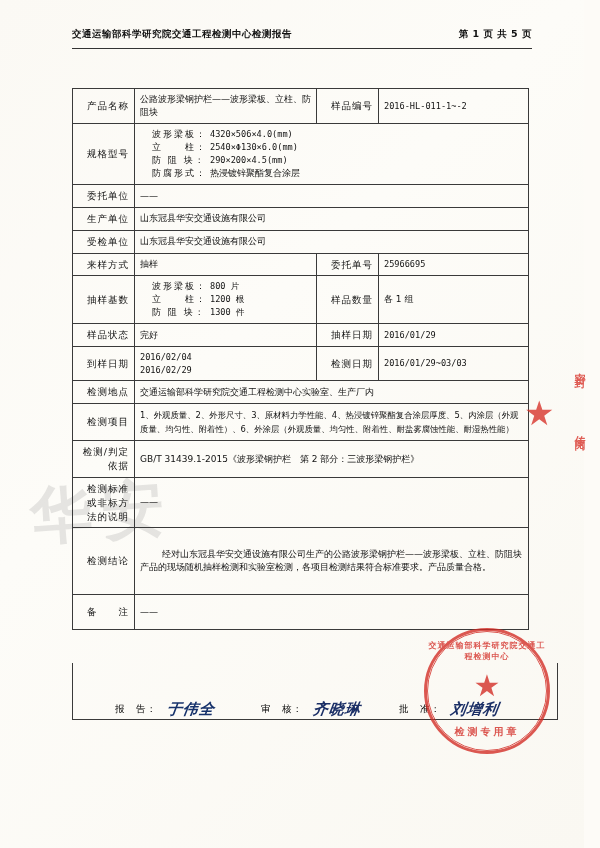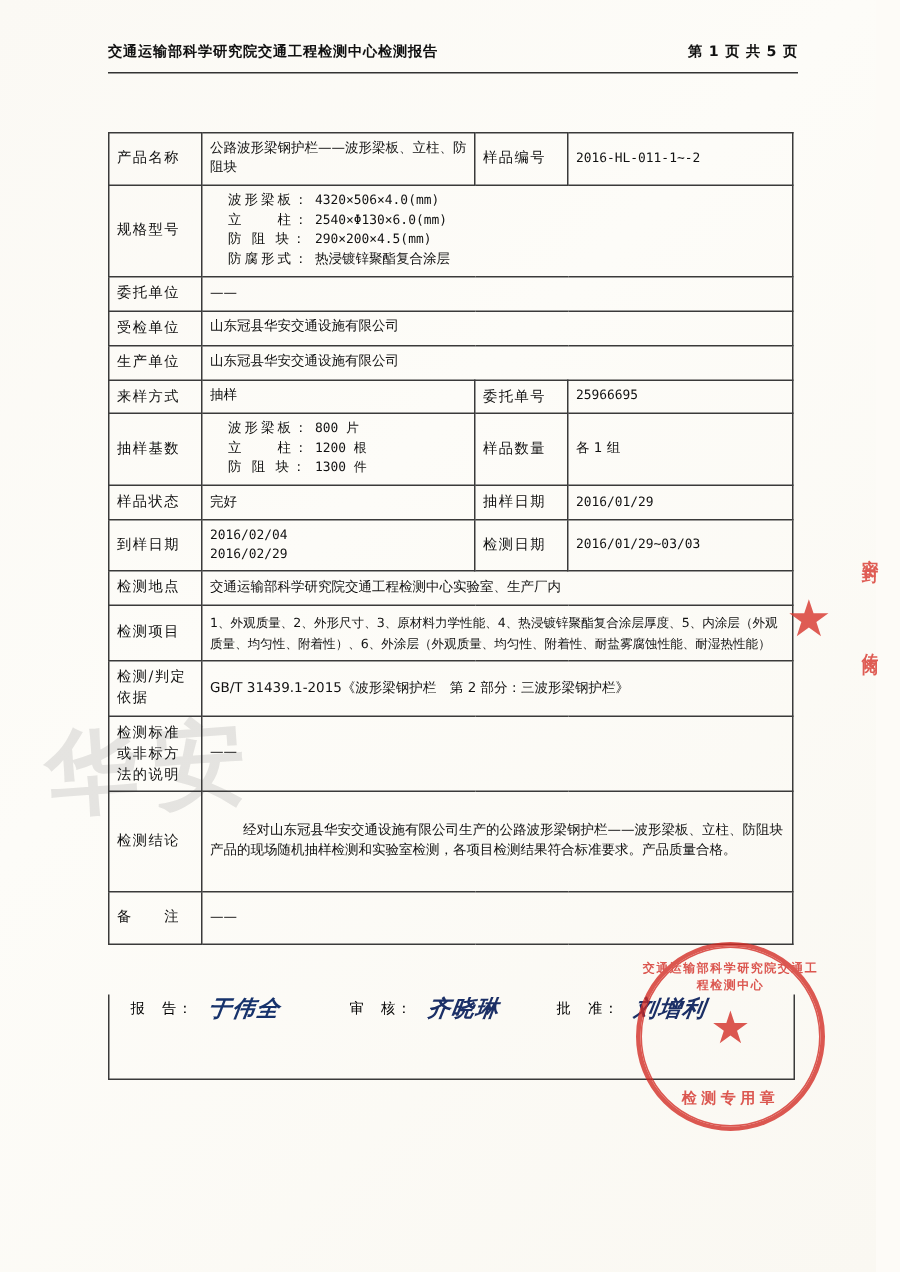--- a/index.html
+++ b/index.html
@@ -34,40 +34,40 @@
     font-size:9px;color:#111;
     table-layout:fixed;
   }
   .tbl td{
     border:1px solid #3a3a3a;
     padding:4px 5px;
     vertical-align:middle;
     line-height:1.45;
   }
   .lab{
-    text-align:left;
+    text-align:right;
     letter-spacing:1px;
     white-space:nowrap;
     font-size:9.5px;
     margin-top:27px;
   }
   .val{text-align:left;}
   .mono{font-family:"DejaVu Sans Mono","Liberation Mono",monospace;font-size:8.6px;}
   .spec-row{display:flex;margin-left:12px;}
   .spec-k{width:58px;letter-spacing:2px;flex:0 0 auto;}
   .spec-v{flex:1;}
   .tight{line-height:1.5;}
   .conc{padding:6px 8px;line-height:1.7;text-indent:0;}
   .conc .ind{display:block;text-indent:22px;}
   
   .sig{
     position:absolute;left:72px;top:663px;width:456px;height:56px;
     border:1px solid #3a3a3a;border-top:none;
-    display:flex;align-items:flex-start;
-    font-size:9.5px;letter-spacing:1px;
+    display:flex;align-items:flex-end;
+    font-size:9.5px;letter-spacing:1px;padding-left:28px;
   }
   .sig-cell{display:flex;align-items:center;}
   .sig-lab{padding:0 4px 0 14px;}
   .hand{
     font-family:"DejaVu Serif","Liberation Serif",serif;
     font-style:italic;font-weight:bold;
     color:#16326b;
     font-size:15px;
     transform:skewX(-8deg);
     letter-spacing:1px;
@@ -179,26 +179,26 @@
           </div>
         </td>
       </tr>
 
       <tr>
         <td class="lab">委托单位</td>
         <td class="val" colspan="3">——</td>
       </tr>
 
       <tr>
+        <td class="lab">生产单位</td>
+        <td class="val" colspan="3">山东冠县华安交通设施有限公司</td>
+      </tr>
+
+      <tr>
         <td class="lab">受检单位</td>
-        <td class="val" colspan="3">山东冠县华安交通设施有限公司</td>
-      </tr>
-
-      <tr>
-        <td class="lab">生产单位</td>
         <td class="val" colspan="3">山东冠县华安交通设施有限公司</td>
       </tr>
 
       <tr>
         <td class="lab">来样方式</td>
         <td class="val">抽样</td>
         <td class="lab">委托单号</td>
         <td class="val mono">25966695</td>
       </tr>
 

